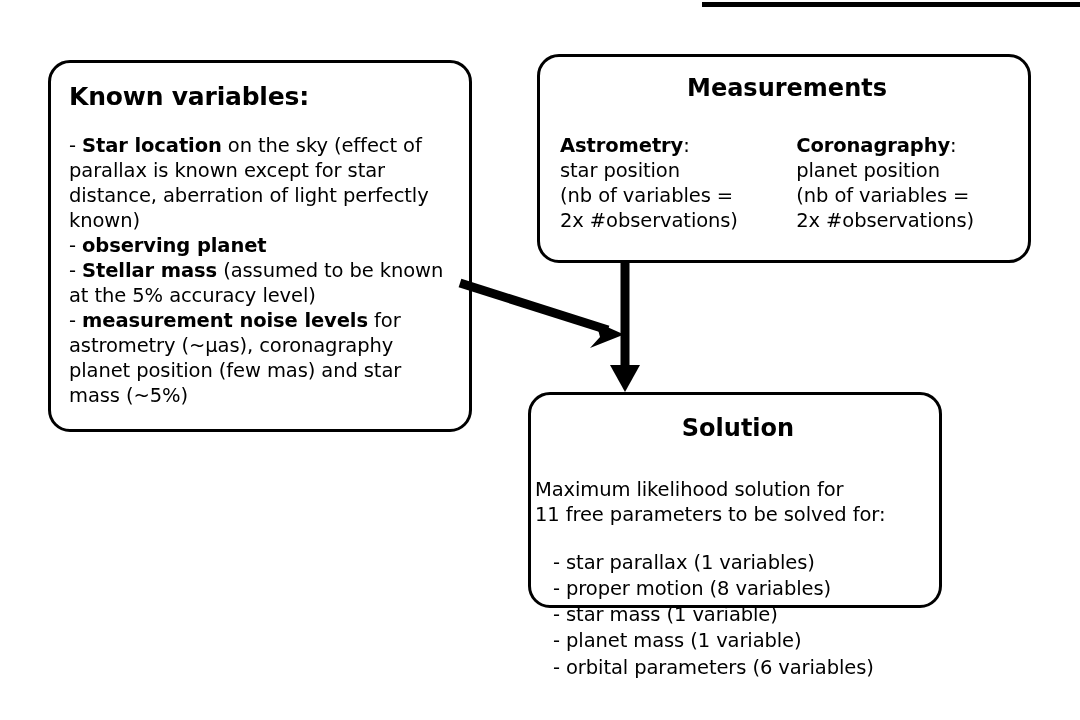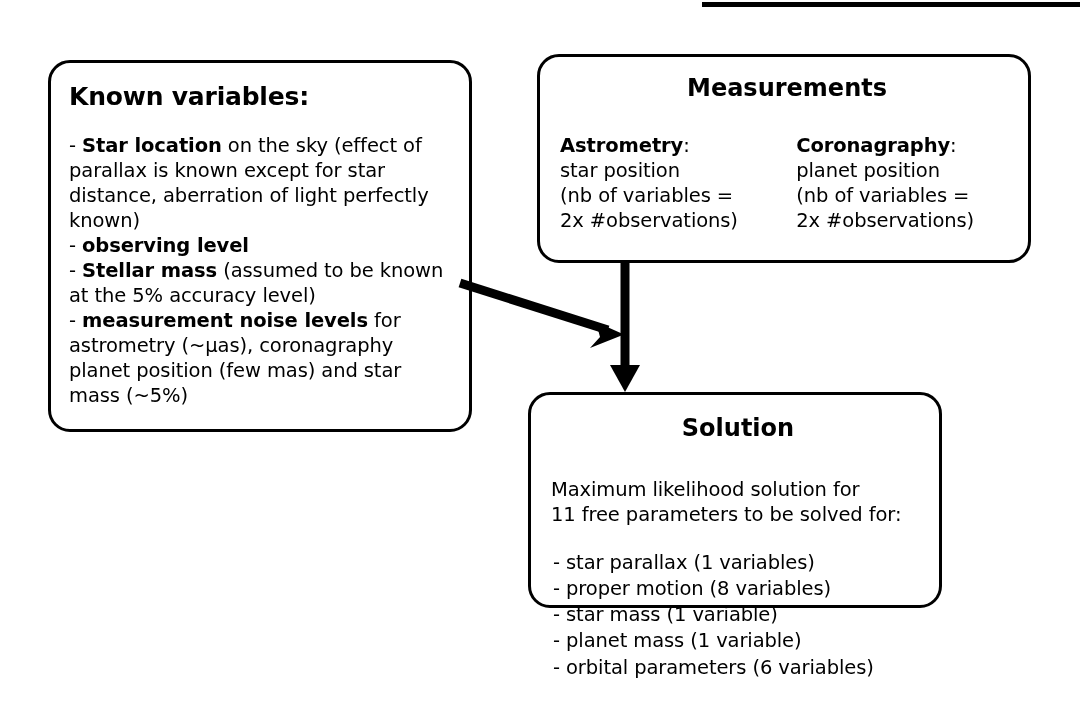--- a/index.html
+++ b/index.html
@@ -99,21 +99,21 @@
   }
   .sol-title {
     font-size: 24px;
     font-weight: bold;
     text-align: center;
     line-height: 1.1;
     margin: 10px 0 0 0;
   }
   .sol-lead {
     position: absolute;
-    left: 20px;
+    left: 4px;
     top: 82px;
     font-size: 19.5px;
     line-height: 1.285;
     letter-spacing: -0.1px;
   }
   .sol-list {
     position: absolute;
     left: 22px;
     top: 155px;
     font-size: 19.5px;
@@ -133,21 +133,21 @@
 </style>
 </head>
 <body>
 
 <div class="top-rule"></div>
 
 <div class="box" id="known-box">
   <div class="known-title">Known variables:</div>
   <div class="known-body">
     <span>- </span><b>Star location</b><span> on the sky (effect of parallax is known except for star distance, aberration of light perfectly known)</span><br>
-    <span>- </span><b>observing level</b><span></span><br>
+    <span>- </span><b>observing planet</b><span></span><br>
     <span>- </span><b>Stellar mass</b><span> (assumed to be known at the 5% accuracy level)</span><br>
     <span>- </span><b>measurement noise levels</b><span> for astrometry (~µas), coronagraphy planet position (few mas) and star mass (~5%)</span>
   </div>
 </div>
 
 <div class="box" id="measurements-box">
   <div class="meas-title">Measurements</div>
   <div class="meas-cols">
 
     <div class="meas-col first">

